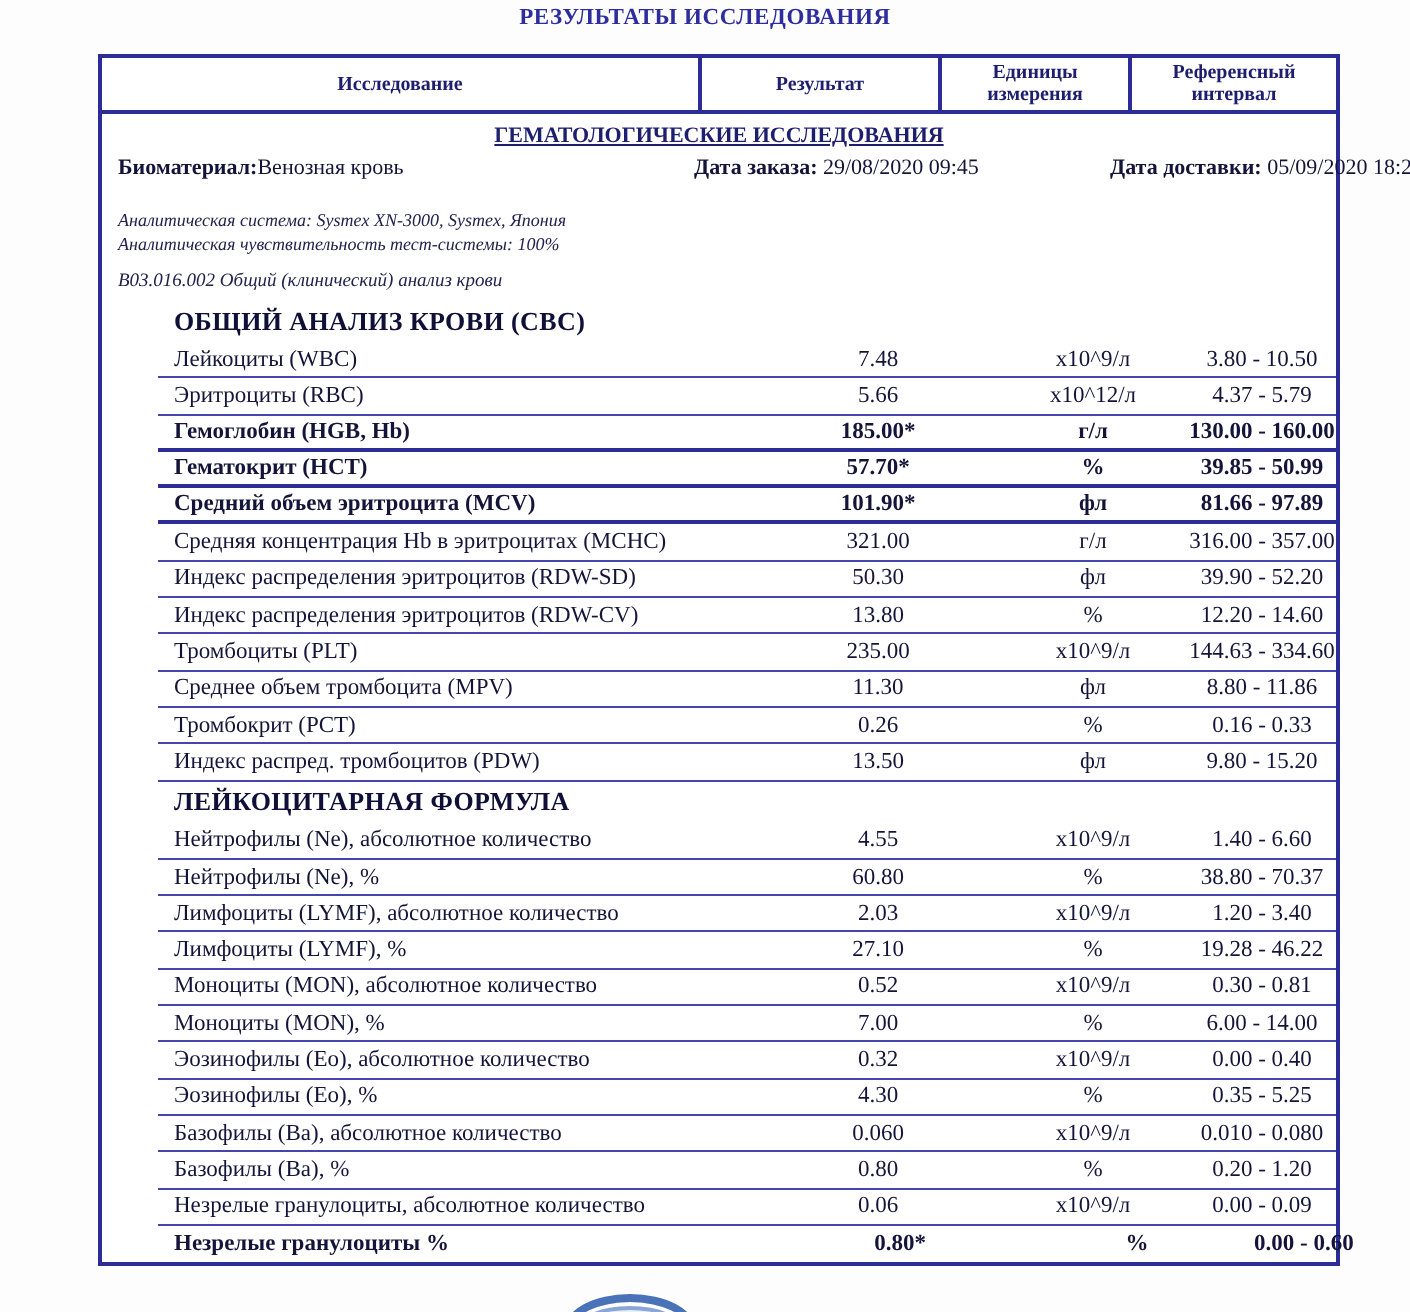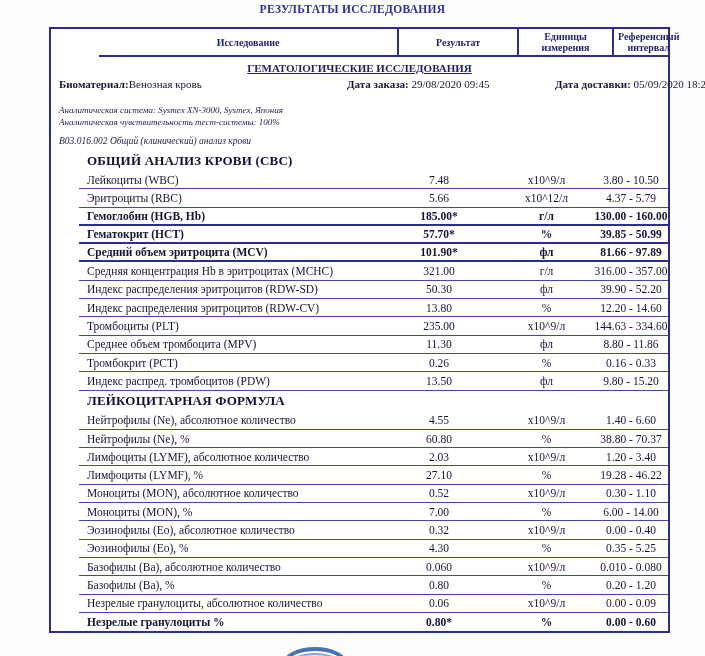--- a/index.html
+++ b/index.html
@@ -24,21 +24,21 @@
     text-align:center;font-size:11.5px;font-weight:bold;
     color:var(--title);letter-spacing:.3px;
   }
   .lab-table{
     position:absolute;left:49px;top:27px;width:621px;
     border:2px solid var(--navy);
     background:#fff;
   }
   .thead{
     display:grid;grid-template-columns:300px 120px 95px 1fr;
-    height:28px;border-bottom:2px solid var(--navy);margin-left:48px;
+    height:28px;border-bottom:2px solid var(--navy);
   }
   .th{
     display:flex;align-items:center;justify-content:center;
     text-align:center;font-weight:bold;font-size:10px;line-height:1.1;
     color:var(--head);border-right:2px solid var(--navy);
     padding:0 4px;
   }
   .th:last-child{border-right:none;}
   .section-title{
     height:17px;display:flex;align-items:center;justify-content:center;
@@ -68,21 +68,21 @@
   .row{
     display:grid;grid-template-columns:300px 120px 95px 1fr;
     height:18.3px;align-items:center;
     border-bottom:1px solid var(--line);
     font-size:11.5px;
   }
   .row .c{overflow:visible;white-space:nowrap;}
   .row .name{padding-left:8px;text-align:left;}
   .row .result,.row .units,.row .ref{text-align:center;}
   .row.bold{font-weight:bold;border-bottom-width:2px;border-bottom-color:var(--navy);}
-  #results-body .row:last-child{border-bottom:none;}
+  #results-body .row:last-child{border-bottom:none;gap:11px;}
   .stamp{
     position:absolute;left:282px;top:647px;width:66px;height:36px;
     border-radius:50%;
     border:4px solid var(--stamp);
     background:#e8eef8;
     box-shadow:inset 0 0 0 2px #ffffff, inset 0 0 0 4px #89a6d6;
   }
 </style>
 </head>
 <body>
@@ -208,21 +208,21 @@
       <div class="row">
         <div class="c name">Лимфоциты (LYMF), %</div>
         <div class="c result">27.10</div>
         <div class="c units">%</div>
         <div class="c ref">19.28 - 46.22</div>
       </div>
       <div class="row">
         <div class="c name">Моноциты (MON), абсолютное количество</div>
         <div class="c result">0.52</div>
         <div class="c units">x10^9/л</div>
-        <div class="c ref">0.30 - 1.10</div>
+        <div class="c ref">0.30 - 0.81</div>
       </div>
       <div class="row">
         <div class="c name">Моноциты (MON), %</div>
         <div class="c result">7.00</div>
         <div class="c units">%</div>
         <div class="c ref">6.00 - 14.00</div>
       </div>
       <div class="row">
         <div class="c name">Эозинофилы (Eo), абсолютное количество</div>
         <div class="c result">0.32</div>

